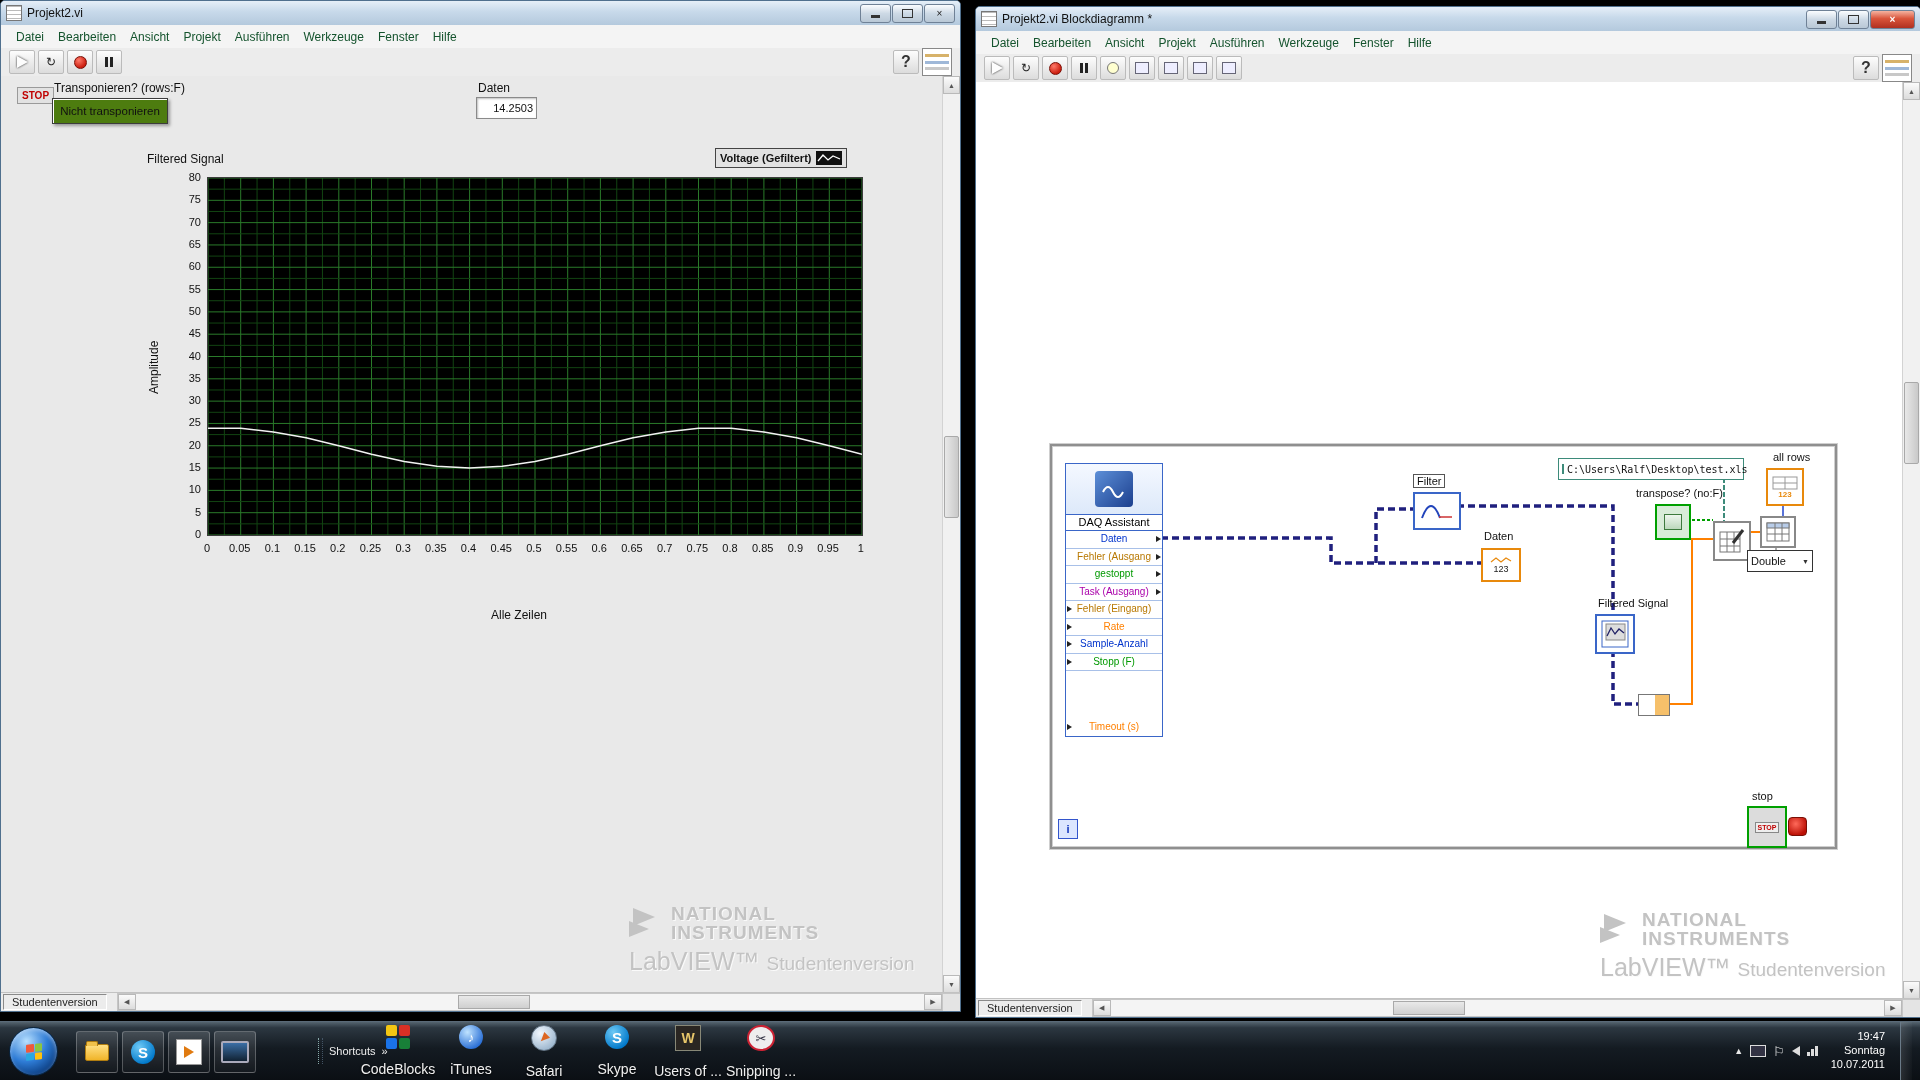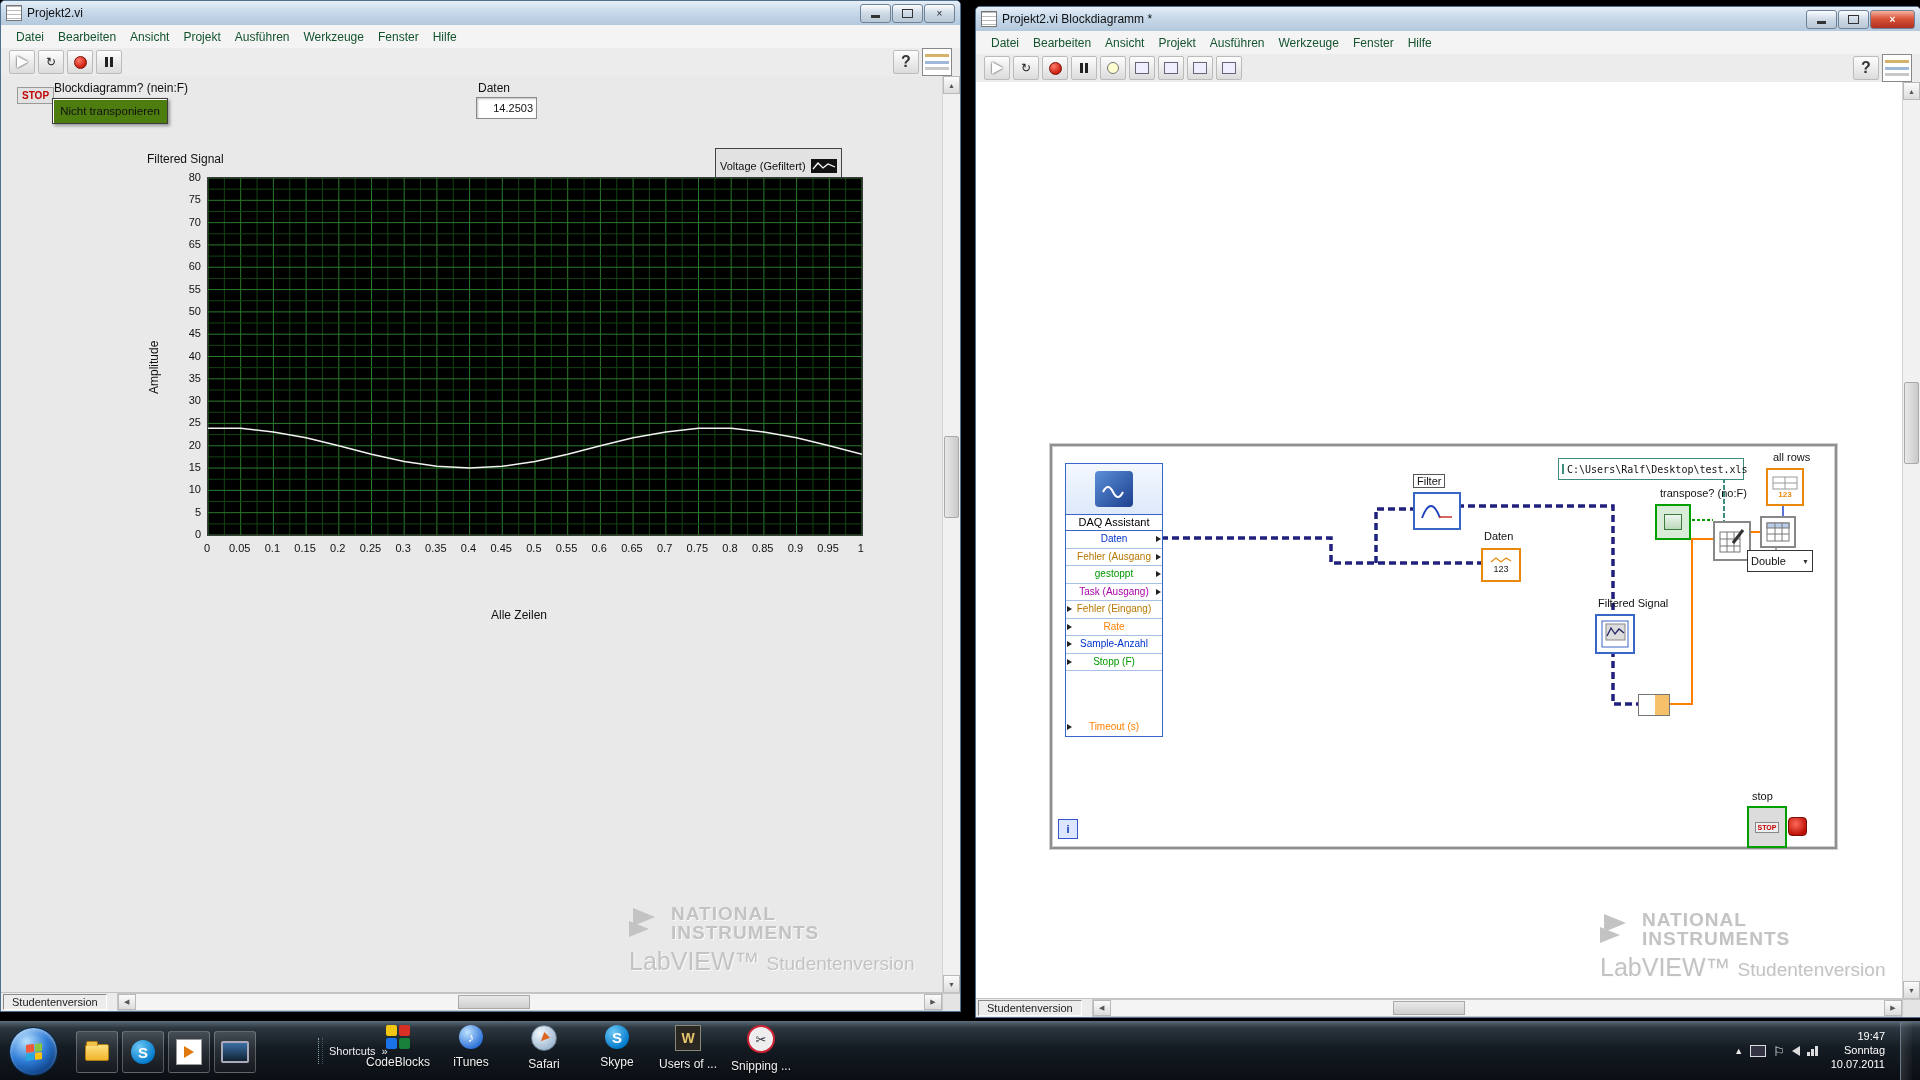--- a/index.html
+++ b/index.html
@@ -56,21 +56,21 @@
   .front-panel{position:absolute;left:0;right:17px;top:75px;bottom:18px;background:#e9e9e9;overflow:hidden;}
   .fp-label{position:absolute;font-size:12px;color:#111;}
   .stop-ctl{position:absolute;border:1px solid #9a9a9a;background:#e2e2e2;color:#c00000;font-weight:bold;
     font-size:10px;padding:2px 4px;}
   .btn-3d{position:absolute;background:#4d7c0f;border:1px solid #3c3c3c;
     box-shadow:inset 1px 1px 0 #fff,2px 2px 3px rgba(0,0,0,.35);font-size:11.5px;color:#111;
     display:flex;align-items:center;justify-content:center;}
   .num-box{position:absolute;background:#fff;border:1px solid #8a8a8a;box-shadow:inset 1px 1px 2px rgba(0,0,0,.25);
     font-size:11px;color:#111;display:flex;align-items:center;justify-content:flex-end;padding-right:3px;}
   .legend{position:absolute;display:flex;align-items:center;gap:5px;background:#e2e2e2;border:1px solid #444;
-    padding:10px 4px;font-size:11px;color:#111;}
+    padding:2px 4px;font-size:11px;color:#111;font-weight:bold;}
   .plot{position:absolute;background:#000;border:1px solid #3c3c3c;}
   .ytick{height:0;line-height:0;font-size:11px;color:#111;text-align:right;width:100%;}
   .yticks{position:absolute;display:flex;flex-direction:column;justify-content:space-between;}
   .xticks{position:absolute;display:flex;justify-content:space-between;}
   .xtick{width:0;font-size:11px;color:#111;}
   .xtick span{display:inline-block;transform:translateX(-50%);white-space:nowrap;}
   .axis-label{position:absolute;font-size:12px;color:#111;}
   .arr-row{position:absolute;display:flex;}
   .arr-cell{width:51px;height:20px;border:1px solid #5a5a5a;margin-left:-1px;background:#f4f4f4;
     font-size:11px;color:#111;display:flex;align-items:center;justify-content:flex-end;padding-right:3px;}
@@ -136,21 +136,21 @@
   .folder{width:22px;height:15px;background:linear-gradient(#ffe084,#f0b429);border:1px solid #b07d10;border-radius:2px;position:relative;}
   .folder::before{content:"";position:absolute;left:0;top:-4px;width:10px;height:4px;background:#f0c14b;border:1px solid #b07d10;border-bottom:none;border-radius:2px 2px 0 0;}
   .circle-ico{border-radius:50%;display:flex;align-items:center;justify-content:center;color:#fff;font-weight:bold;}
   .skype-c{width:24px;height:24px;background:radial-gradient(circle at 35% 30%,#6ec9f5,#0078ca 75%);font-size:15px;}
   .lv-ico{width:24px;height:24px;background:#fff;border:1px solid #999;display:flex;align-items:center;justify-content:center;}
   .lv-ico i{width:0;height:0;border-top:6px solid transparent;border-bottom:6px solid transparent;border-left:10px solid #e07a10;}
   .screen-ico{width:24px;height:18px;background:linear-gradient(#3b6ea5,#123);border:2px solid #aab;border-radius:2px;}
   .shortcuts{position:absolute;left:318px;top:0;bottom:0;display:flex;align-items:center;gap:6px;color:#eee;font-size:11px;}
   .grip{width:3px;height:26px;border-left:1px dotted #8aa;border-right:1px dotted #456;}
   .tb-app{position:absolute;top:3px;width:70px;height:54px;display:flex;flex-direction:column;align-items:center;}
-  .app-label{margin-top:6px;font-size:12px;color:#f0f0f0;text-shadow:0 1px 2px #000;white-space:nowrap;}
+  .app-label{margin-top:12px;font-size:14px;color:#f0f0f0;text-shadow:0 1px 2px #000;white-space:nowrap;}
   .cb-grid{width:24px;height:24px;display:grid;grid-template-columns:1fr 1fr;grid-template-rows:1fr 1fr;gap:2px;}
   .cb-grid i{display:block;border-radius:2px;}
   .cb1{background:#f3c613;} .cb2{background:#d93025;} .cb3{background:#1a73e8;} .cb4{background:#188038;}
   .itunes-c{width:24px;height:24px;background:radial-gradient(circle at 35% 30%,#bfe3ff,#2a6fd6 75%);font-size:13px;}
   .safari-c{width:24px;height:24px;background:radial-gradient(circle at 35% 30%,#f2f8ff,#9fb8cf 75%);border:1px solid #678;position:relative;}
   .safari-c i{position:absolute;left:50%;top:50%;width:0;height:0;transform:translate(-50%,-50%) rotate(45deg);
     border-left:4px solid transparent;border-right:4px solid transparent;border-top:9px solid #d62;}
   .wow-sq{width:24px;height:24px;background:#2a2622;border:1px solid #887;display:flex;align-items:center;justify-content:center;color:#e8c66a;font-weight:bold;font-size:14px;}
   .snip-c{width:24px;height:24px;background:#eee;border-radius:50%;border:2px solid #c23;display:flex;align-items:center;justify-content:center;color:#334;font-size:13px;}
   .tray{position:absolute;right:8px;top:0;bottom:0;display:flex;align-items:center;gap:7px;}
@@ -210,21 +210,21 @@
     <div class="vi-icon">
         <i style="background:#d7b26a;"></i>
         <i style="background:#9fb8d8;"></i>
         <i style="background:#c8c8c8;"></i>
       </div>
   </div>
 
   <div class="front-panel">
 
     <div class="stop-ctl" style="left:16px;top:11px;">STOP</div>
-    <div class="fp-label" style="left:53px;top:5px;">Blockdiagramm? (nein:F)</div>
+    <div class="fp-label" style="left:53px;top:5px;">Transponieren? (rows:F)</div>
     <div class="btn-3d" style="left:51px;top:22px;width:114px;height:24px;">Nicht transponieren</div>
     <div class="fp-label" style="left:477px;top:5px;">Daten</div>
     <div class="num-box" style="left:475px;top:21px;width:56px;height:20px;">14.2503</div>
 
     <div class="fp-label" style="left:146px;top:76px;">Filtered Signal</div>
     <div class="legend" style="left:714px;top:72px;">
       <span>Voltage (Gefiltert)</span>
       <svg width="26" height="14">
           <rect x="0" y="0" width="26" height="14" fill="#111"></rect>
           <polyline points="2,10 7,4 12,9 17,5 24,8" fill="none" stroke="#fff" stroke-width="1.3"></polyline>
@@ -513,21 +513,21 @@
     <div class="bd-label" style="left:797px;top:369px;">all rows</div>
     <div class="term-orange" style="left:790px;top:386px;width:34px;height:34px;">
       <svg width="26" height="14">
         <rect x="1" y="1" width="24" height="12" fill="none" stroke="#999" stroke-width="1"></rect>
         <line x1="13" y1="1" x2="13" y2="13" stroke="#999"></line>
           <line x1="1" y1="7" x2="25" y2="7" stroke="#999"></line>
       </svg>
       <span style="font-size:8px;color:#e8890c;font-weight:bold;">123</span>
     </div>
 
-    <div class="bd-label" style="left:684px;top:405px;">transpose? (no:F)</div>
+    <div class="bd-label" style="left:660px;top:405px;">transpose? (no:F)</div>
     <div class="bool-const" style="left:679px;top:422px;width:32px;height:32px;">
       <span class="bool-inner"></span>
     </div>
 
     <div class="xnode" style="left:737px;top:439px;width:34px;height:36px;border-color:#888;">
       <svg width="26" height="28">
         <rect x="1" y="5" width="20" height="20" fill="#fff" stroke="#777"></rect>
         <line x1="1" y1="12" x2="21" y2="12" stroke="#777"></line>
           <line x1="1" y1="19" x2="21" y2="19" stroke="#777"></line>
         <line x1="8" y1="5" x2="8" y2="25" stroke="#777"></line>

